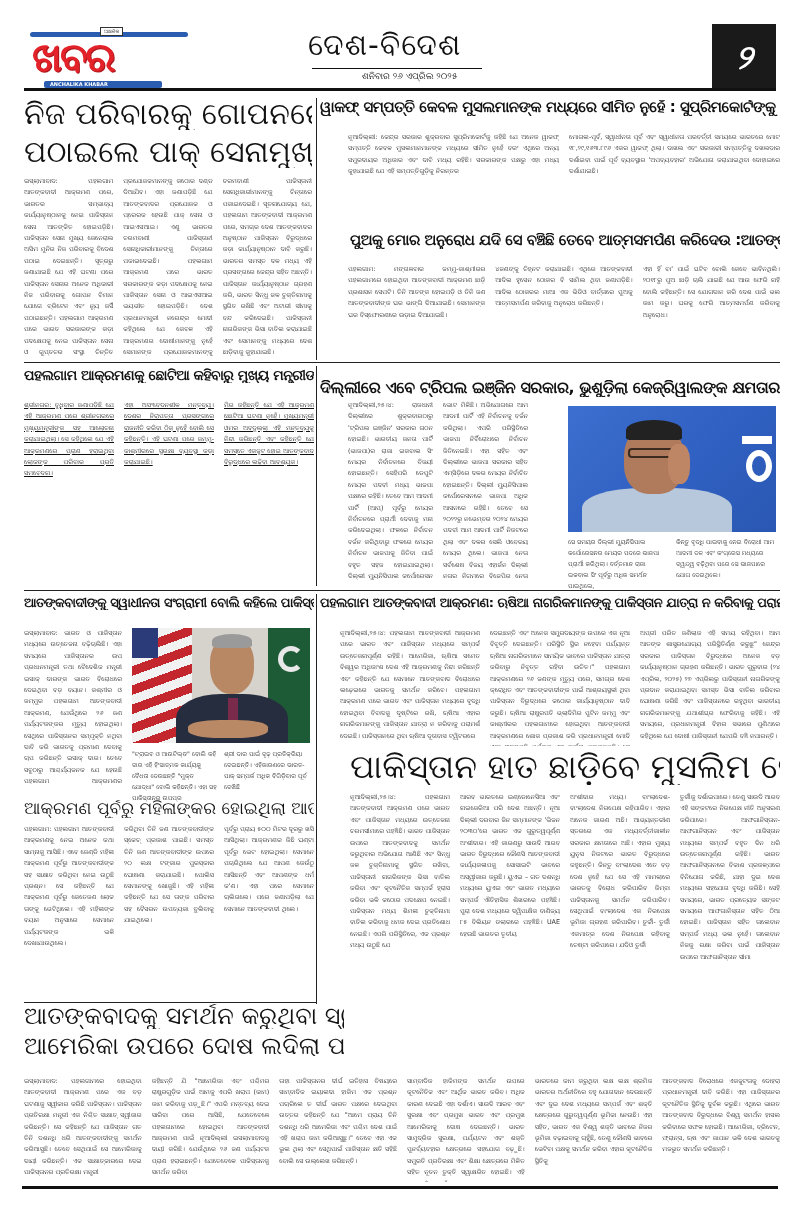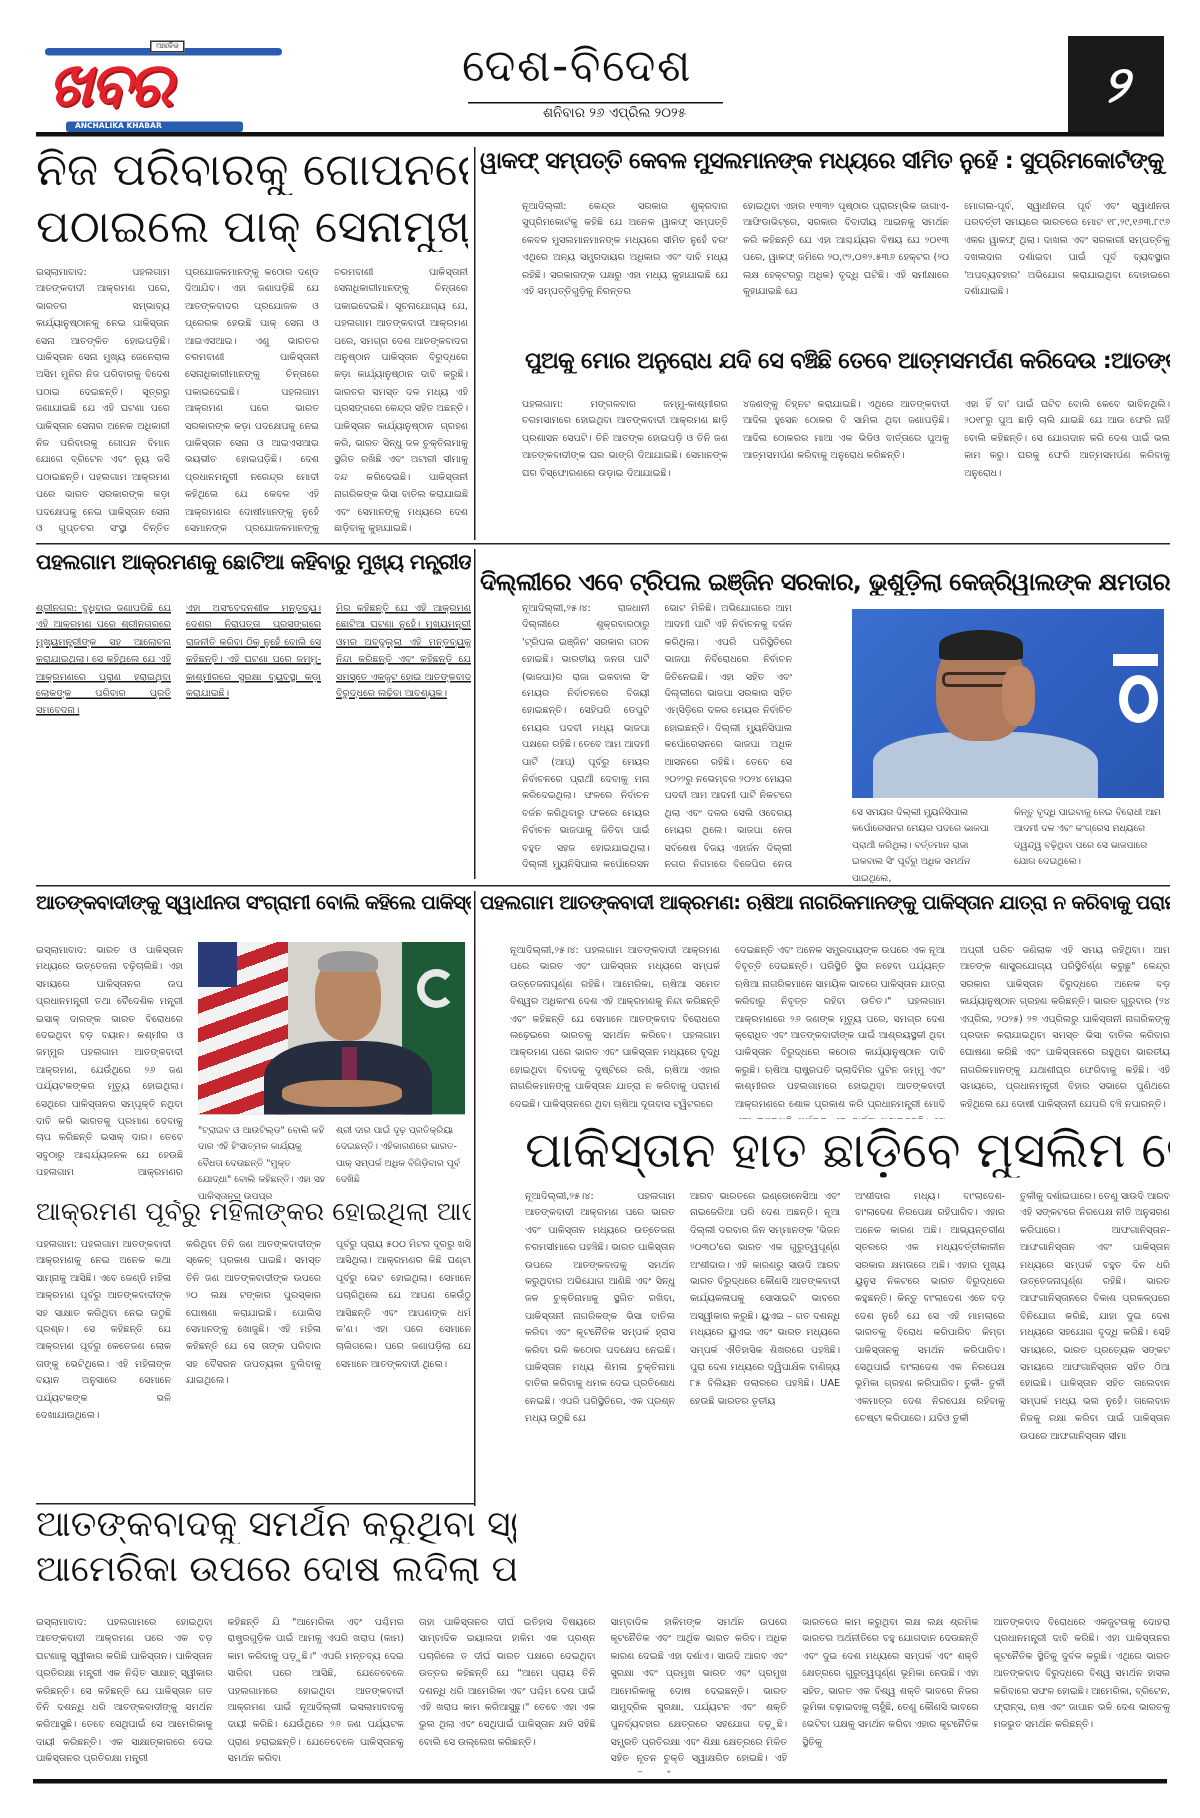--- a/index.html
+++ b/index.html
@@ -4,21 +4,21 @@
 <style>
   * { box-sizing: border-box; margin: 0; padding: 0; }
   html, body { width: 800px; height: 1212px; background: #fff; overflow: hidden; }
   body { font-family: "DejaVu Sans", sans-serif; color: #111; position: relative; }
 
   
   .masthead { position: absolute; left: 22px; top: 22px; width: 756px; height: 70px; }
   .logo { position: absolute; left: 8px; top: 8px; width: 178px; height: 58px; }
   .logo .bar-top { position: absolute; left: 0; top: 2px; width: 158px; height: 5px; background: #2a5db0; border-radius: 3px; }
   .logo .tag-top { position: absolute; left: 70px; top: -3px; font-size: 5px; background: #fff; border: 1px solid #333; padding: 0 3px; color: #222; }
-  .logo .wordmark { position: absolute; left: 2px; top: 4px; font-size: 40px; font-weight: bold; color: #e42229; letter-spacing: -2px; font-style: italic; line-height: 46px; text-shadow: 1px 1px 0 #a8171c; }
+  .logo .wordmark { position: absolute; left: 2px; top: 4px; font-size: 40px; font-weight: bold; color: #e42229; letter-spacing: -2px; line-height: 46px; text-shadow: 1px 1px 0 #a8171c; }
   .logo .bar-bottom { position: absolute; left: 14px; top: 51px; width: 118px; height: 7px; background: #2a5db0; border-radius: 2px; color: #fff; font-size: 5px; line-height: 7px; padding-left: 6px; font-weight: bold; }
   .section-title { position: absolute; left: 286px; top: 5px; font-size: 30px; color: #111; letter-spacing: 1px; }
   .section-rule { position: absolute; left: 290px; top: 46px; width: 170px; height: 1px; background: #111; }
   .dateline { position: absolute; left: 340px; top: 49px; font-size: 9px; color: #111; }
   .page-badge { position: absolute; left: 690px; top: 2px; width: 64px; height: 66px; background: #1a1a1a; color: #fff; font-size: 34px; font-weight: bold; text-align: center; line-height: 66px; font-style: italic; }
   .masthead-rule { position: absolute; left: 24px; top: 88px; width: 752px; height: 3px; background: #111; }
 
   
   .hl { position: absolute; color: #111; line-height: 1.05; white-space: nowrap; overflow: hidden; }
   .hl.light { font-weight: normal; }
@@ -78,29 +78,28 @@
     <div class="col">ପ୍ରଯୋଜକମାନଙ୍କୁ କଠୋର ଦଣ୍ଡ ଦିଆଯିବ। ଏହା ଜଣାପଡ଼ିଛି ଯେ ଆତଙ୍କବାଦର ପ୍ରଯୋଜକ ଓ ପ୍ରେରକ ହେଉଛି ପାକ୍ ସେନା ଓ ଆଇଏସଆଇ। ଏଣୁ ଭାରତର ଚରମବାଣୀ ପାକିସ୍ତାନୀ ସେନାଧିକାରୀମାନଙ୍କୁ ଚିନ୍ତାରେ ପକାଇଦେଇଛି। ପହଲଗାମ ଆକ୍ରମଣ ପରେ ଭାରତ ସରକାରଙ୍କ କଡ଼ା ପଦକ୍ଷେପକୁ ନେଇ ପାକିସ୍ତାନ ସେନା ଓ ଆଇଏସଆଇ ଭୟଭୀତ ହୋଇପଡ଼ିଛି। ଦେଶ ପ୍ରଧାନମନ୍ତ୍ରୀ ନରେନ୍ଦ୍ର ମୋଦୀ କହିଥିଲେ ଯେ କେବଳ ଏହି ଆକ୍ରମଣର ଦୋଷୀମାନଙ୍କୁ ନୁହେଁ ସେମାନଙ୍କ ପ୍ରଯୋଜକମାନଙ୍କୁ କଠୋର ଦଣ୍ଡ ଦିଆଯିବ। ଏହା ଜଣାପଡ଼ିଛି ଯେ ଆତଙ୍କବାଦର ପ୍ରଯୋଜକ ଓ ପ୍ରେରକ ହେଉଛି ପାକ୍ ସେନା ଓ ଆଇଏସଆଇ। ଏଣୁ ଭାରତର</div>
     <div class="col">ଚରମବାଣୀ ପାକିସ୍ତାନୀ ସେନାଧିକାରୀମାନଙ୍କୁ ଚିନ୍ତାରେ ପକାଇଦେଇଛି। ସୂଚନାଯୋଗ୍ୟ ଯେ, ପହଲଗାମ ଆତଙ୍କବାଦୀ ଆକ୍ରମଣ ପରେ, ସମଗ୍ର ଦେଶ ଆତଙ୍କବାଦର ଅନୁଷ୍ଠାନ ପାକିସ୍ତାନ ବିରୁଦ୍ଧରେ କଡ଼ା କାର୍ଯ୍ୟାନୁଷ୍ଠାନ ଦାବି କରୁଛି। ଭାରତର ସମସ୍ତ ଦଳ ମଧ୍ୟ ଏହି ପ୍ରସଙ୍ଗରେ କେନ୍ଦ୍ର ସହିତ ଅଛନ୍ତି। ପାକିସ୍ତାନ କାର୍ଯ୍ୟାନୁଷ୍ଠାନ ଗ୍ରହଣ କରି, ଭାରତ ସିନ୍ଧୁ ଜଳ ଚୁକ୍ତିନାମାକୁ ସ୍ଥଗିତ ରଖିଛି ଏବଂ ଅଟାରୀ ସୀମାକୁ ବନ୍ଦ କରିଦେଇଛି। ପାକିସ୍ତାନୀ ନାଗରିକଙ୍କ ଭିସା ବାତିଲ କରାଯାଇଛି ଏବଂ ସେମାନଙ୍କୁ ମଧ୍ୟରେ ଦେଶ ଛାଡ଼ିବାକୁ କୁହାଯାଇଛି।</div>
   </div>
 </div>
 <div class="divider-v" style="left:316px; top:98px; height:262px;"></div>
 
 <div>
   <div class="hl bold" style="left:320px; top:100px; width:460px; font-size:15px;">ୱାକଫ୍ ସମ୍ପତ୍ତି କେବଳ ମୁସଲମାନଙ୍କ ମଧ୍ୟରେ ସୀମିତ ନୁହେଁ : ସୁପ୍ରିମକୋର୍ଟଙ୍କୁ କହିଲେ ସରକାର</div>
   <div class="cols" style="left:348px; top:132px; width:432px; height:88px;">
     <div class="col">ନୂଆଦିଲ୍ଲୀ: କେନ୍ଦ୍ର ସରକାର ଶୁକ୍ରବାର ସୁପ୍ରିମକୋର୍ଟକୁ କହିଛି ଯେ ଅନେକ ୱାକଫ୍ ସମ୍ପତ୍ତି କେବଳ ମୁସଲମାନମାନଙ୍କ ମଧ୍ୟରେ ସୀମିତ ନୁହେଁ ବରଂ ଏଥିରେ ଅନ୍ୟ ସମ୍ପ୍ରଦାୟର ଅଧିକାର ଏବଂ ଦାବି ମଧ୍ୟ ରହିଛି। ସରକାରଙ୍କ ପକ୍ଷରୁ ଏହା ମଧ୍ୟ କୁହାଯାଇଛି ଯେ ଏହି ସମ୍ପତ୍ତିଗୁଡ଼ିକୁ ନିରନ୍ତର</div>
-    <div class="col">ହୋଇଥିବା ଏହାର ୧୩୩୨ ପୃଷ୍ଠାର ପ୍ରାରମ୍ଭିକ ଜାଗାଏ-ଆଫିଡାଭିଟ୍‌ରେ, ସରକାର ବିବାଦୀୟ ଆଇନକୁ ସମର୍ଥନ କରି କହିଛନ୍ତି ଯେ ଏହା ଆଶ୍ଚର୍ଯ୍ୟର ବିଷୟ ଯେ ୨୦୧୩ ପରେ, ୱାକଫ୍ ଜମିରେ ୨୦,୯୨,୦୭୨.୫୩୬ ହେକ୍ଟର (୨୦ ଲକ୍ଷ ହେକ୍ଟରରୁ ଅଧିକ) ବୃଦ୍ଧି ଘଟିଛି। ଏହି ସମୀକ୍ଷାରେ କୁହାଯାଇଛି ଯେ</div>
     <div class="col">ମୋଗଲ-ପୂର୍ବ, ସ୍ୱାଧୀନତା ପୂର୍ବ ଏବଂ ସ୍ୱାଧୀନତା ପରବର୍ତ୍ତୀ ସମୟରେ ଭାରତରେ ମୋଟ ୧୮,୨୯,୧୬୩.୮୯୬ ଏକର ୱାକଫ୍ ଥିଲା। ଦାଖଲ ଏବଂ ସରକାରୀ ସମ୍ପତ୍ତିକୁ ଦଖଲଦାର ଦର୍ଶାଇବା ପାଇଁ ପୂର୍ବ ବ୍ୟବସ୍ଥାର 'ଅପବ୍ୟବହାର' ଅଭିଯୋଗ କରାଯାଇଥିବା ଦୋହାଇରେ ଦର୍ଶାଯାଇଛି।</div>
   </div>
 </div>
 
 <div>
   <div class="hl bold" style="left:350px; top:233px; width:430px; font-size:15px;">ପୁଅକୁ ମୋର ଅନୁରୋଧ ଯଦି ସେ ବଞ୍ଚିଛି ତେବେ ଆତ୍ମସମର୍ପଣ କରିଦେଉ :ଆତଙ୍କବାଦୀର ମାଆ</div>
   <div class="cols" style="left:348px; top:264px; width:432px; height:92px;">
-    <div class="col">ପହଲଗାମ: ମଙ୍ଗଳବାର ଜମ୍ମୁ-କାଶ୍ମୀରର ଚରମସାମରେ ହୋଇଥିବା ଆତଙ୍କବାଦୀ ଆକ୍ରମଣ ଛାଡ଼ି ପ୍ରଶାସନ ସେପଟି। ତିନି ଆତଙ୍କ ହୋଇପଡ଼ି ଓ ତିନି ଜଣ ଆତଙ୍କବାଦୀଙ୍କ ଘର ଭାଙ୍ଗି ଦିଆଯାଇଛି। ସେମାନଙ୍କ ଘର ବିସ୍ଫୋରଣରେ ଉଡ଼ାଇ ଦିଆଯାଇଛି।</div>
+    <div class="col">ପହଲଗାମ: ମଙ୍ଗଳବାର ଜମ୍ମୁ-କାଶ୍ମୀରର ପହଲଗାମରେ ହୋଇଥିବା ଆତଙ୍କବାଦୀ ଆକ୍ରମଣ ଛାଡ଼ି ପ୍ରଶାସନ ସେପଟି। ତିନି ଆତଙ୍କ ହୋଇପଡ଼ି ଓ ତିନି ଜଣ ଆତଙ୍କବାଦୀଙ୍କ ଘର ଭାଙ୍ଗି ଦିଆଯାଇଛି। ସେମାନଙ୍କ ଘର ବିସ୍ଫୋରଣରେ ଉଡ଼ାଇ ଦିଆଯାଇଛି।</div>
     <div class="col">୪ଜଣଙ୍କୁ ଚିହ୍ନଟ କରାଯାଇଛି। ଏଥିରେ ଆତଙ୍କବାଦୀ ଆଦିଲ ହୁସେନ ଠୋକର ବି ସାମିଲ ଥିବା ଜଣାପଡ଼ିଛି। ଆଦିଲ ଠୋକରର ମାଆ ଏକ ଭିଡିଓ ବାର୍ତ୍ତାରେ ପୁଅକୁ ଆତ୍ମସମର୍ପଣ କରିବାକୁ ଅନୁରୋଧ କରିଛନ୍ତି।</div>
     <div class="col">ଏହା ହିଁ ବା' ପାଇଁ ଘଟିବ ବୋଲି କେବେ ଭାବିନଥିଲି। ୨୦୧୮ରୁ ପୁଅ ଛାଡ଼ି ଚାଲି ଯାଇଛି ଯେ ଆଉ ଫେରି ନାହିଁ ବୋଲି କହିଛନ୍ତି। ସେ ଯୋଗଦାନ କରି ଦେଶ ପାଇଁ ଭଲ କାମ କରୁ। ଘରକୁ ଫେରି ଆତ୍ମସମର୍ପଣ କରିବାକୁ ଅନୁରୋଧ।</div>
   </div>
 </div>
 <div class="divider-h" style="left:24px; top:362px; width:756px;"></div>
 
 <div>
   <div class="hl bold" style="left:24px; top:368px; width:290px; font-size:14px;">ପହଲଗାମ ଆକ୍ରମଣକୁ ଛୋଟିଆ କହିବାରୁ ମୁଖ୍ୟ ମନ୍ତ୍ରୀଙ୍କ ନିନ୍ଦା</div>
   <div class="cols" style="left:24px; top:400px; width:290px; height:184px;text-decoration:underline;">
     <div class="col">ଶ୍ରୀନଗର: ବୁଧିବାର ଜଣାପଡ଼ିଛି ଯେ ଏହି ଆକ୍ରମଣ ପରେ ଶ୍ରୀନଗରରେ ମୁଖ୍ୟମନ୍ତ୍ରୀଙ୍କ ସହ ଆଲୋଚନା କରାଯାଇଥିଲା। ସେ କହିଥିଲେ ଯେ ଏହି ଆକ୍ରମଣରେ ପ୍ରାଣ ହରାଇଥିବା ଲୋକଙ୍କ ପରିବାର ପ୍ରତି ସମବେଦନା।</div>

